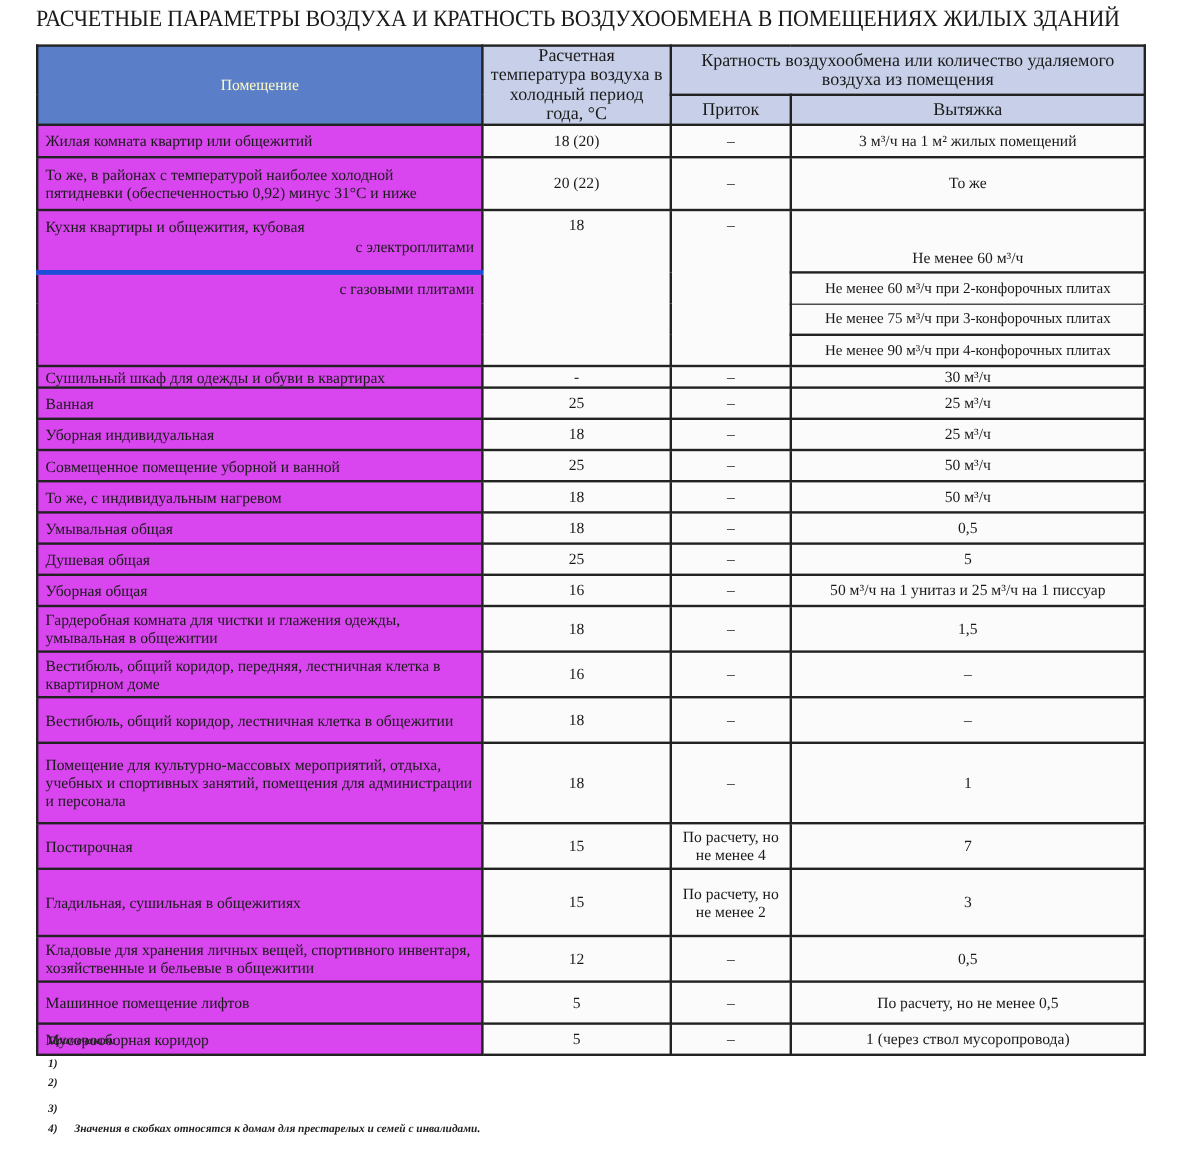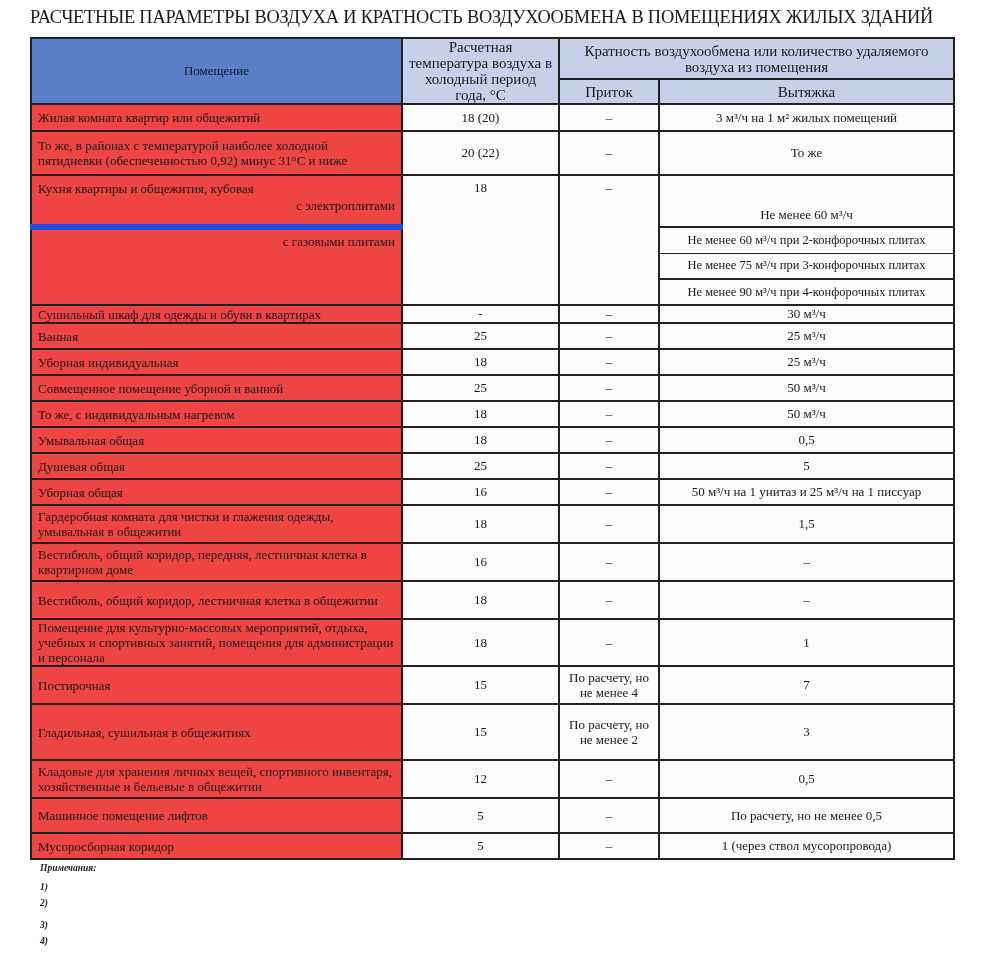--- a/index.html
+++ b/index.html
@@ -4,23 +4,23 @@
 <style>
   html, body { margin: 0; padding: 0; background: #ffffff; }
   body { width: 1000px; height: 973px; position: relative; overflow: hidden;
          font-family: "Liberation Serif", "DejaVu Serif", serif; color: #1a1a1a; }
   .title { position: absolute; left: 30px; top: 6px; width: 960px;
            font-size: 19.5px; letter-spacing: -0.2px; white-space: nowrap; color: #1a1a1a; transform: scaleX(0.94); transform-origin: left top; }
   table.main { position: absolute; left: 30px; top: 37px; width: 923px;
                border-collapse: collapse; table-layout: fixed; font-size: 13px; }
   table.main td, table.main th { border: 2px solid #222; padding: 0 6px; vertical-align: middle; }
   th { font-weight: normal; }
-  .hdr-room { background: #5a7fc8; color: #0f172a; text-align: center; }
+  .hdr-room { background: #5a7fc8; color: #fef9c3; text-align: center; }
   .hdr { background: #c7d0e8; text-align: center; line-height: 16px; font-size: 15px; }
-  .room { background: #ef4444; text-align: left; line-height: 15px; }
+  .room { background: #d946ef; text-align: left; line-height: 15px; }
   .val { background: #fbfbfb; text-align: center; }
   .right { text-align: right; }
   .top { vertical-align: top !important; padding-top: 4px !important; }
   .notes { position: absolute; left: 40px; top: 863px; width: 920px;
            font-style: italic; font-size: 9.5px; font-weight: bold; color: #222; }
   .notes .nh { margin-bottom: 8px; }
   .note { display: flex; margin-bottom: 4px; line-height: 12px; }
   .note .n { width: 22px; flex: none; }
   .note.gap { margin-bottom: 10px; }
 </style>
@@ -55,21 +55,21 @@
       <td class="val">3 м³/ч на 1 м² жилых помещений</td>
     </tr>
     <tr style="height:44px">
       <td class="room">То же, в районах с температурой наиболее холодной пятидневки (обеспеченностью 0,92) минус 31°С и ниже</td>
       <td class="val">20 (22)</td>
       <td class="val">–</td>
       <td class="val">То же</td>
     </tr>
 
     <tr style="height:52px">
-      <td class="room" style="border-bottom:6px solid #1d4ed8; padding-top:4px; vertical-align:top;">
+      <td class="room" style="border-bottom:4px solid #1d4ed8; padding-top:4px; vertical-align:top;">
         <div style="margin-top:1px">Кухня квартиры и общежития, кубовая</div>
         <div class="right" style="margin-top:2px">с электроплитами</div>
       </td>
       <td class="val top" rowspan="4">18</td>
       <td class="val top" rowspan="4">–</td>
       <td class="val" style="vertical-align:bottom; padding-bottom:3px">Не менее 60 м³/ч</td>
     </tr>
     <tr style="height:26px">
       <td class="room right top" rowspan="3" style="vertical-align:top">с газовыми плитами</td>
       <td class="val" style="border-width:1px 2px; font-size:12.5px">Не менее 60 м³/ч при 2-конфорочных плитах</td>
@@ -139,21 +139,21 @@
       <td class="val">16</td>
       <td class="val">–</td>
       <td class="val">–</td>
     </tr>
     <tr style="height:38px">
       <td class="room">Вестибюль, общий коридор, лестничная клетка в общежитии</td>
       <td class="val">18</td>
       <td class="val">–</td>
       <td class="val">–</td>
     </tr>
-    <tr style="height:47px">
+    <tr style="height:67px">
       <td class="room">Помещение для культурно-массовых мероприятий, отдыха, учебных и спортивных занятий, помещения для администрации и персонала</td>
       <td class="val">18</td>
       <td class="val">–</td>
       <td class="val">1</td>
     </tr>
     <tr style="height:38px">
       <td class="room">Постирочная</td>
       <td class="val">15</td>
       <td class="val" style="line-height:15px; padding:0 2px">По расчету, но не менее 4</td>
       <td class="val">7</td>
@@ -191,14 +191,15 @@
     <span class="n">1)</span>
   </div>
   <div class="note gap">
     <span class="n">2)</span>
   </div>
   <div class="note">
     <span class="n">3)</span>
   </div>
   <div class="note">
     <span class="n">4)</span>
+    <span>Значения в скобках относятся к домам для престарелых и семей с инвалидами.</span>
   </div>
 </div>
 
 </body></html>

